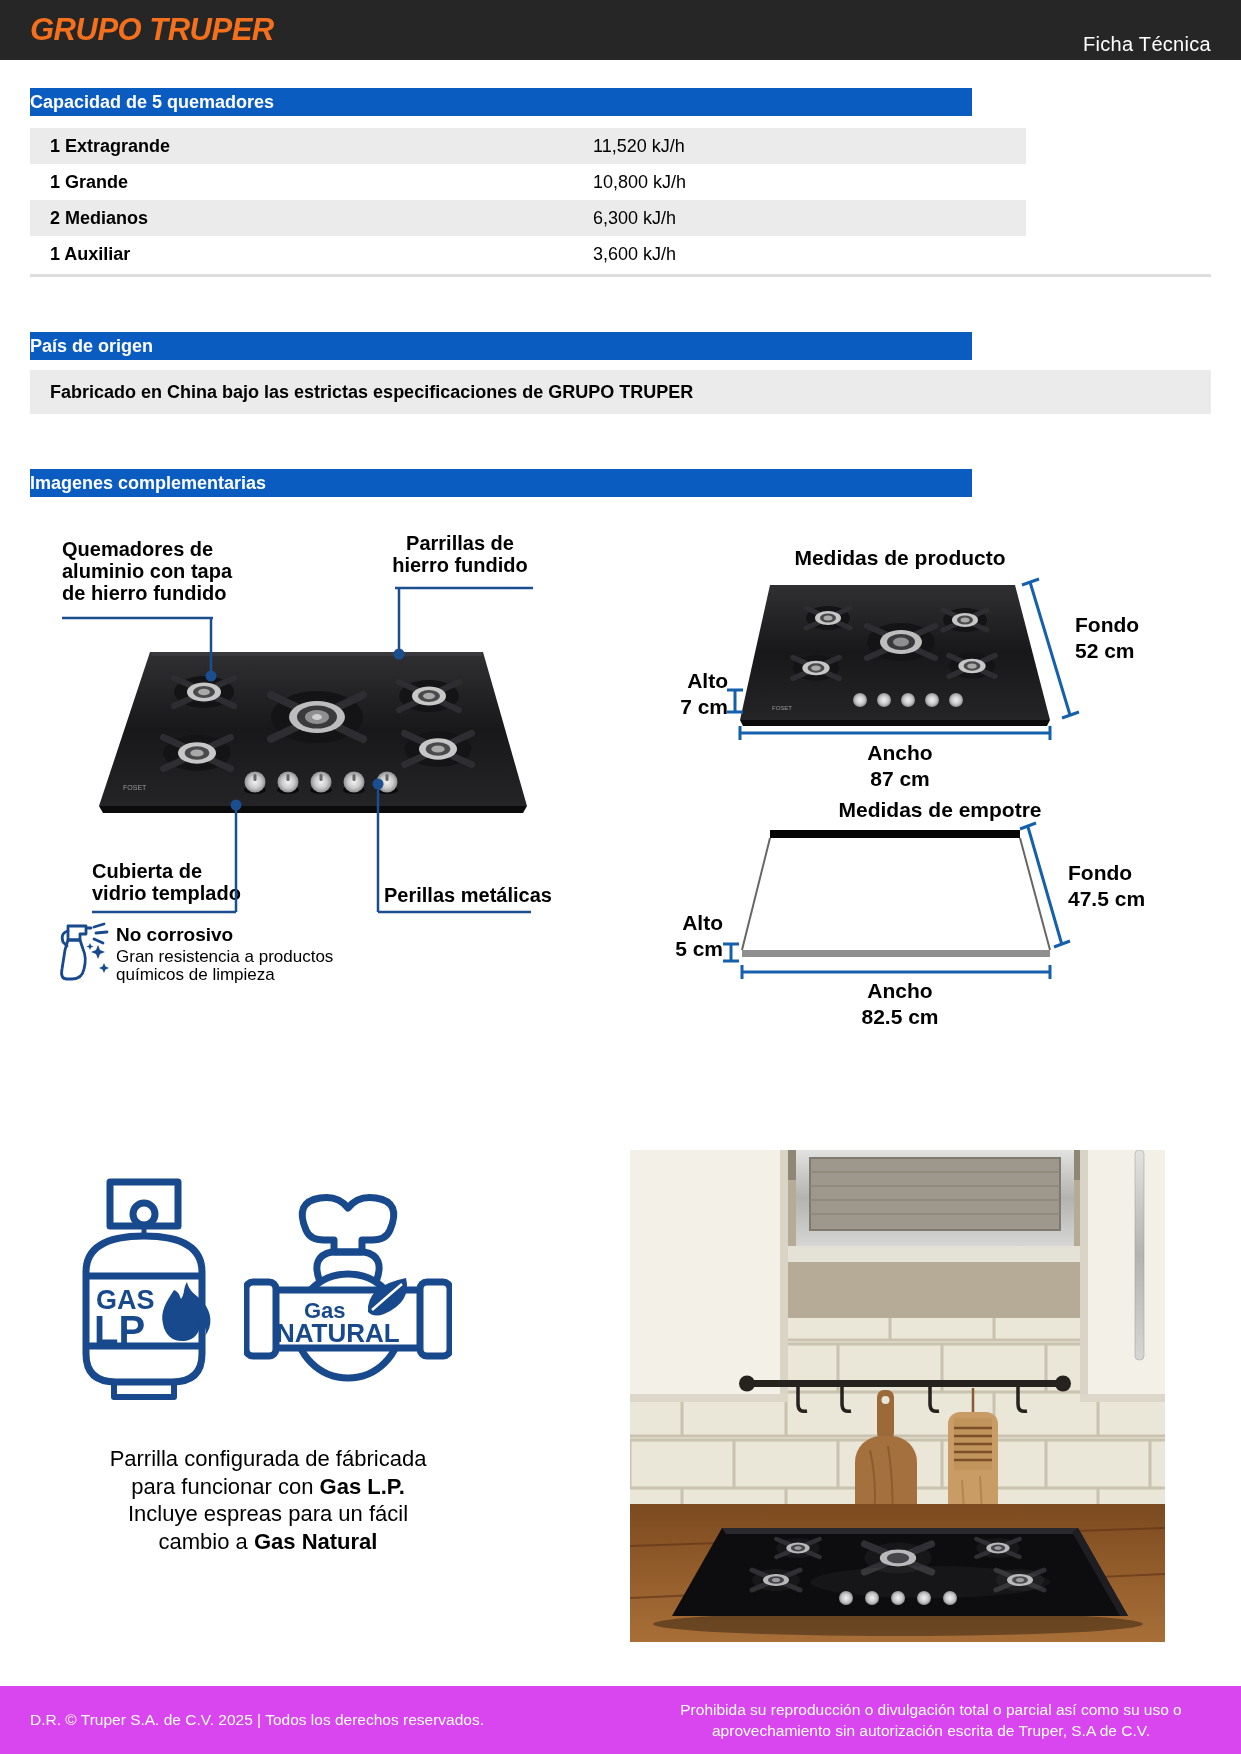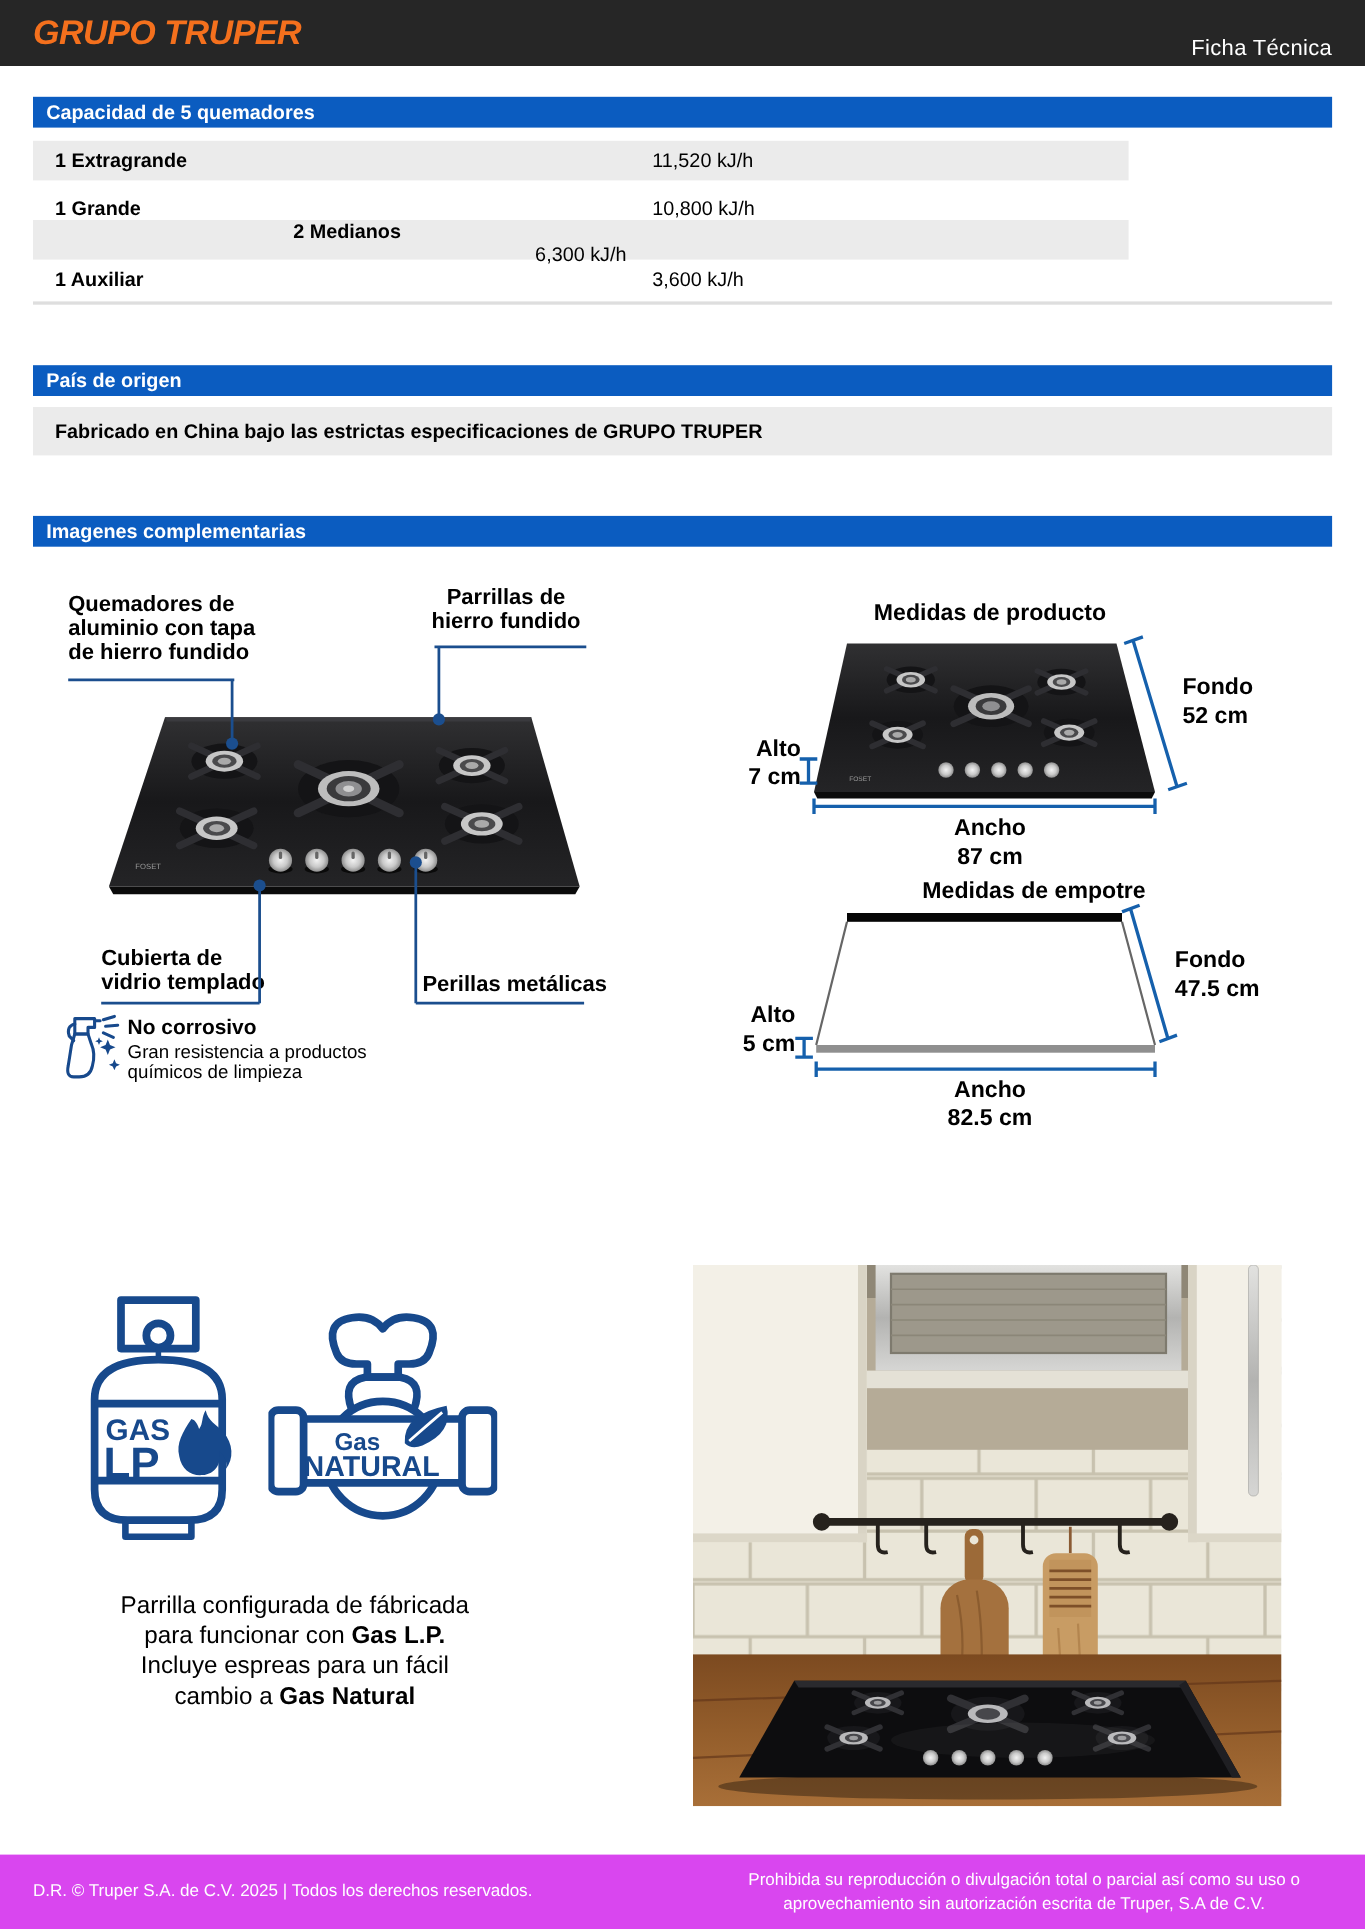--- a/index.html
+++ b/index.html
@@ -1,21 +1,21 @@
 <!DOCTYPE html>
 <html><head>
 <meta charset="utf-8">
 <style>
   html,body{margin:0;padding:0;background:#fff;font-family:"Liberation Sans",sans-serif;}
   .page{position:relative;width:1241px;height:1754px;background:#fff;overflow:hidden;}
   .abs{position:absolute;}
   .topbar{left:0;top:0;width:1241px;height:60px;background:#262626;display:flex;align-items:center;justify-content:space-between;padding:0 30px;box-sizing:border-box;}
   .brand{color:#f4701d;font-size:31px;font-weight:800;font-style:italic;letter-spacing:-.5px;}
   .doctitle{color:#fff;font-size:20px;letter-spacing:.3px;margin-top:28px;}
-  .secbar{left:30px;width:1181px;height:28px;background:#0b5cc0;color:#fff;font-weight:bold;font-size:18px;line-height:28px;padding-left:12px;box-sizing:border-box;}
+  .secbar{left:30px;width:942px;height:28px;background:#0b5cc0;color:#fff;font-weight:bold;font-size:18px;line-height:28px;box-sizing:border-box;}
   .trow{left:30px;width:996px;height:36px;display:flex;align-items:center;font-size:18px;color:#000;}
   .trow .lab{font-weight:bold;padding-left:20px;width:563px;box-sizing:border-box;}
   .gray{background:#ebebeb;}
   .sep{left:30px;width:1181px;height:3px;background:#dedede;}
   .originrow{left:30px;width:1181px;height:44px;background:#ebebeb;display:flex;align-items:center;font-weight:bold;font-size:18px;padding-left:20px;box-sizing:border-box;color:#000;}
   .callout{font-size:20px;font-weight:bold;line-height:22px;white-space:pre-line;color:#000;}
   .m-label{font-size:21px;font-weight:bold;line-height:26px;white-space:pre-line;color:#000;}
   .m-title{font-size:21px;font-weight:bold;text-align:center;color:#000;}
   .nc-title{font-size:19px;font-weight:bold;color:#000;}
   .nc-body{font-size:17px;line-height:17.5px;white-space:pre-line;color:#000;}
@@ -34,25 +34,25 @@
   <div class="abs topbar">
     <div class="brand">GRUPO TRUPER</div>
     <div class="doctitle">Ficha Técnica</div>
   </div>
 
   <div class="abs secbar" style="top:88px;">Capacidad de 5 quemadores</div>
   <div class="abs trow gray" style="top:128px;">
     <span class="lab">1 Extragrande</span>
     <span class="val">11,520 kJ/h</span>
   </div>
-  <div class="abs trow" style="top:164px;align-items:flex-end;">
+  <div class="abs trow" style="top:164px;">
     <span class="lab">1 Grande</span>
     <span class="val">10,800 kJ/h</span>
   </div>
-  <div class="abs trow gray" style="top:200px;flex-direction:column;">
+  <div class="abs trow gray" style="top:200px;">
     <span class="lab">2 Medianos</span>
     <span class="val">6,300 kJ/h</span>
   </div>
   <div class="abs trow" style="top:236px;">
     <span class="lab">1 Auxiliar</span>
     <span class="val">3,600 kJ/h</span>
   </div>
   <div class="abs sep" style="top:274px;"></div>
 
   <div class="abs secbar" style="top:332px;">País de origen</div>

